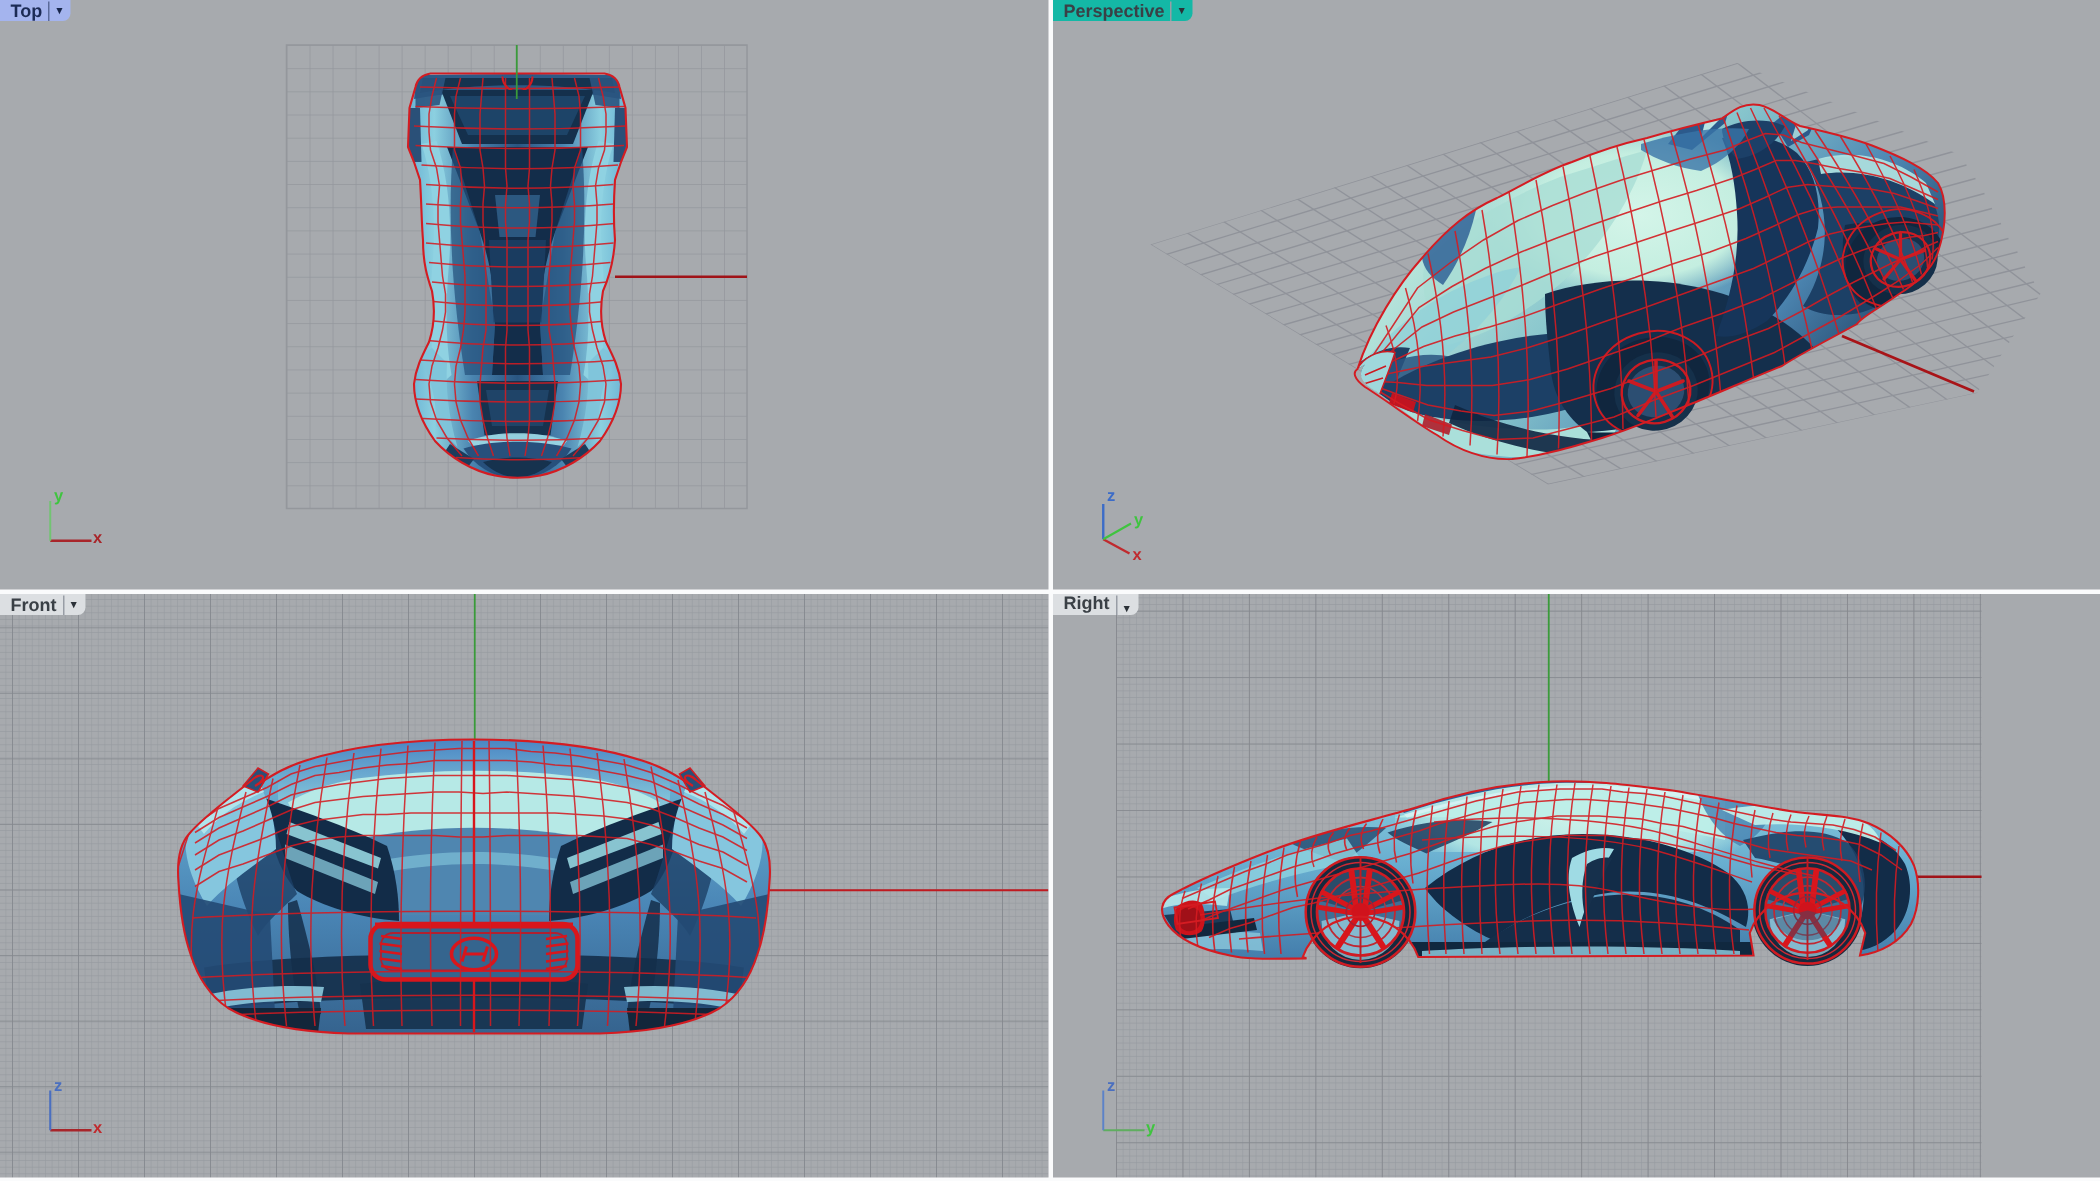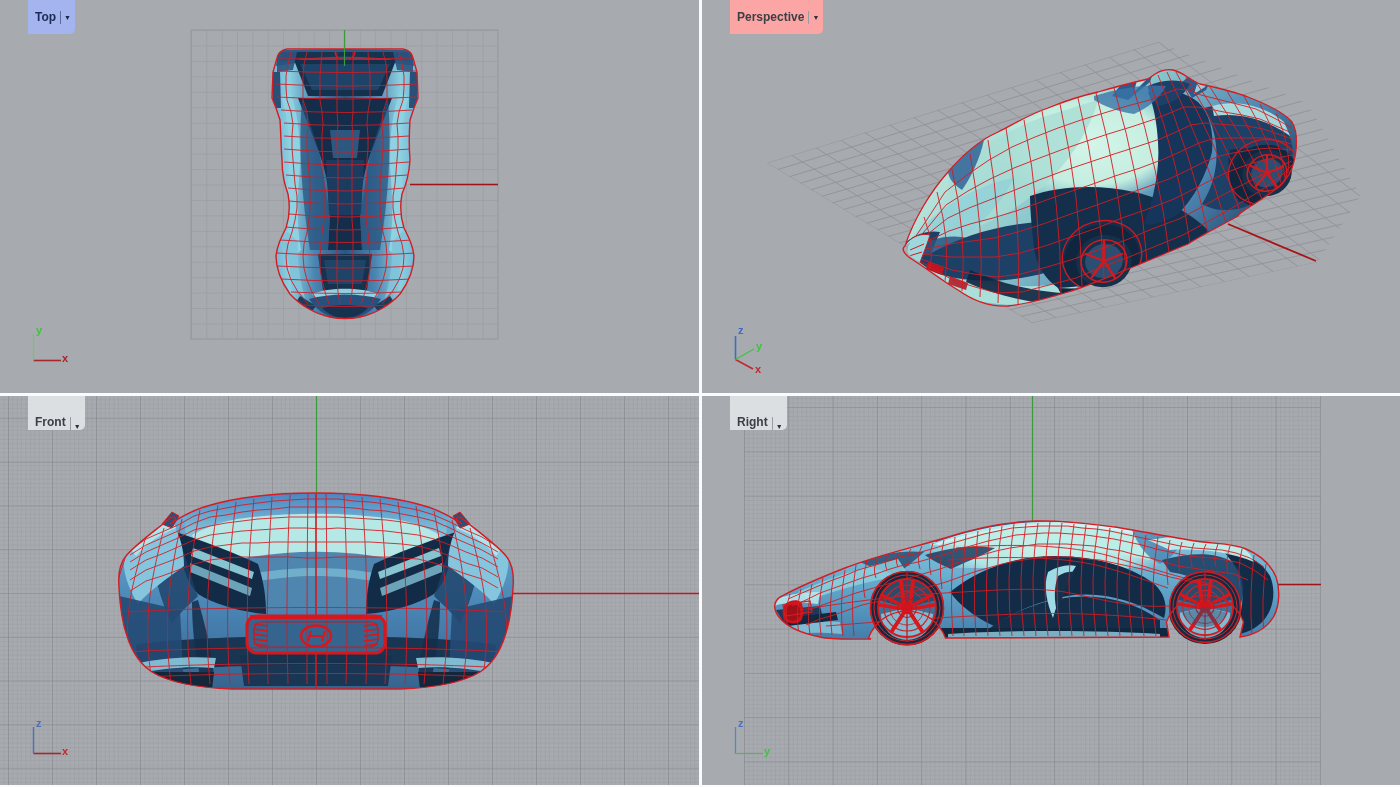--- a/index.html
+++ b/index.html
@@ -3,22 +3,22 @@
 <meta charset="utf-8">
 <style>
   html,body{margin:0;padding:0;}
   body{width:1400px;height:787px;overflow:hidden;background:#fafbfc;font-family:"Liberation Sans",sans-serif;}
   .vp{position:absolute;overflow:hidden;background:#a7aaae;}
   #vpTop{left:0;top:0;width:699px;height:393px;}
   #vpPersp{left:702px;top:0;width:698px;height:393px;}
   #vpFront{left:0;top:396px;width:699px;height:389px;}
   #vpRight{left:702px;top:396px;width:698px;height:389px;}
   svg{position:absolute;left:0;top:0;}
-  .lbl{position:absolute;left:0;top:0;height:34px;display:flex;align-items:center;
-       border-radius:0 0 5px 0;font-size:12px;font-weight:bold;color:#3a4046;margin-left:28px;}
+  .lbl{position:absolute;left:0;top:0;height:14px;display:flex;align-items:center;
+       border-radius:0 0 5px 0;font-size:12px;font-weight:bold;color:#3a4046;}
   .lbl .txt{padding:0 4px 1px 7px;}
   .lbl .sep{width:1px;height:13px;background:#989da5;}
   .lbl .arr{padding:1px 4px 0 3px;font-size:7px;color:#2c3238;}
 </style>
 </head>
 <body>
 
 <div class="vp" id="vpTop">
 <svg width="699" height="393" viewBox="0 0 699 393">
   <defs>
@@ -611,26 +611,26 @@
 <path d="M782,596 C795,589 822,577 845,568 C878,555 915,547 945,538 C975,528 1005,522 1035,521 C1065,520 1090,524 1115,527 C1140,531 1170,537 1195,541 C1215,544 1232,543 1246,549 C1260,555 1271,565 1276,577 C1280,588 1280,604 1274,616 C1267,628 1254,635 1240,637 L1243.5,622 A41,41 0 0 0 1166.5,622 L1169,637 L945.5,638 A41,41 0 0 0 868.5,638 L871,639 C850,639 832,640 820,637 C800,633 786,626 779,617 C772,608 774,600 782,596 Z" fill="none" stroke="#d41c22" stroke-width="1.4"></path>
   </g>
 </svg>
 </div>
 
 <div class="lbl" style="left:0;top:0;background:#a4b4ee;color:#1c2b55;">
   <span class="txt">Top</span>
     <span class="sep" style="background:#5a6a9a;"></span>
     <span class="arr" style="color:#17254a;">▼</span>
 </div>
-<div class="lbl" style="left:702px;top:0;background:#fca5a5;">
+<div class="lbl" style="left:702px;top:0;background:#14b8a6;">
   <span class="txt">Perspective</span>
     <span class="sep"></span>
     <span class="arr">▼</span>
 </div>
-<div class="lbl" style="left:0;top:396px;background:#dcdfe2;align-items:flex-end;">
+<div class="lbl" style="left:0;top:396px;background:#dcdfe2;">
   <span class="txt">Front</span>
     <span class="sep"></span>
     <span class="arr">▼</span>
 </div>
 <div class="lbl" style="left:702px;top:396px;background:#dcdfe2;align-items:flex-end;">
   <span class="txt">Right</span>
     <span class="sep"></span>
     <span class="arr">▼</span>
 </div>
 

